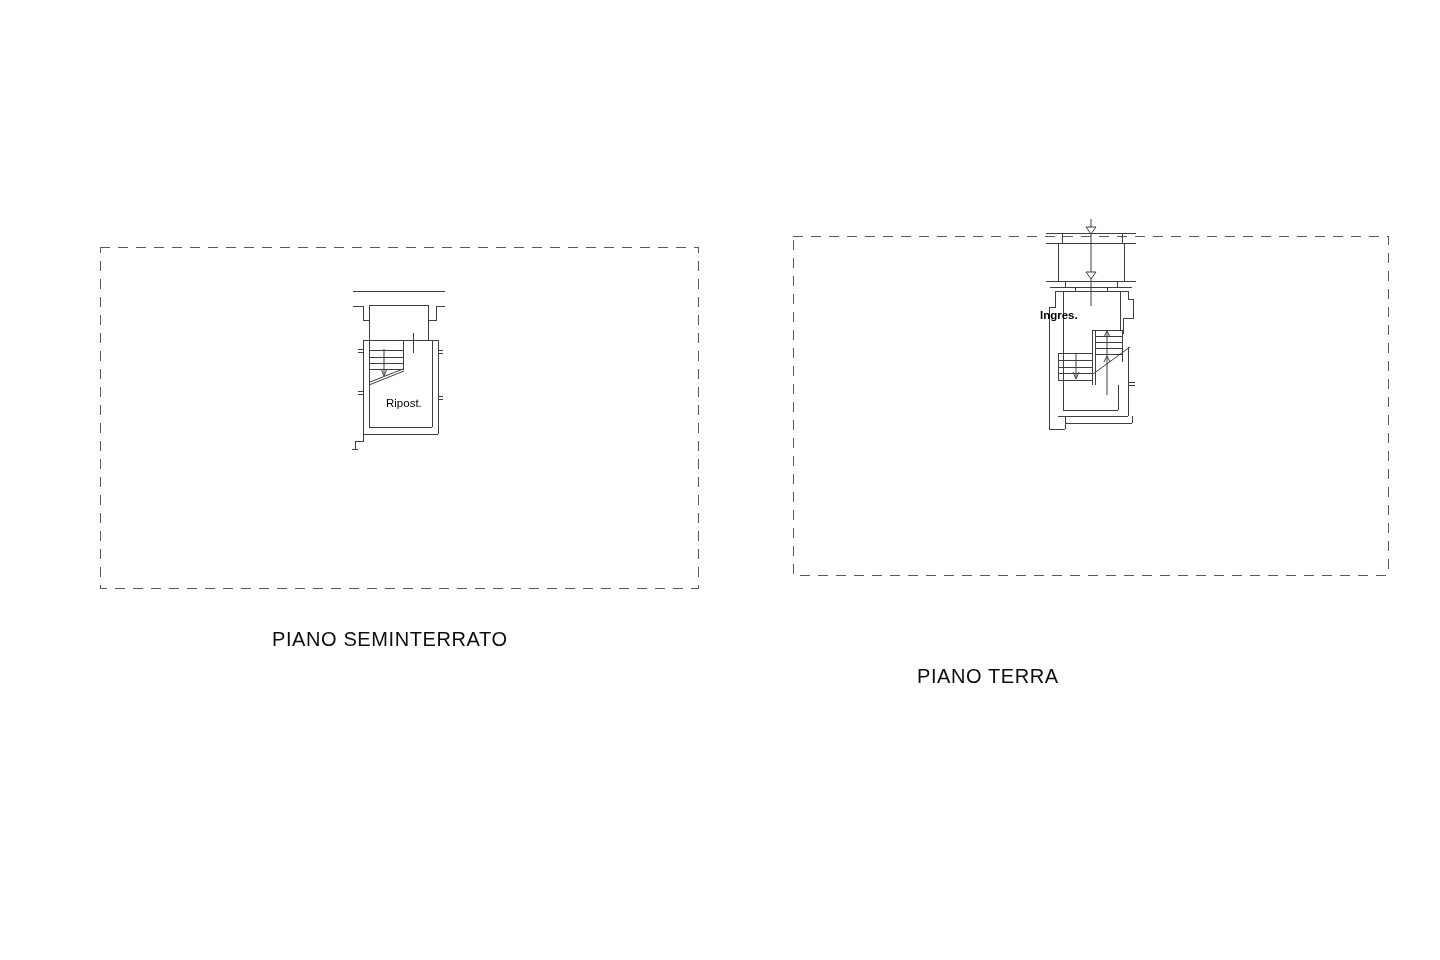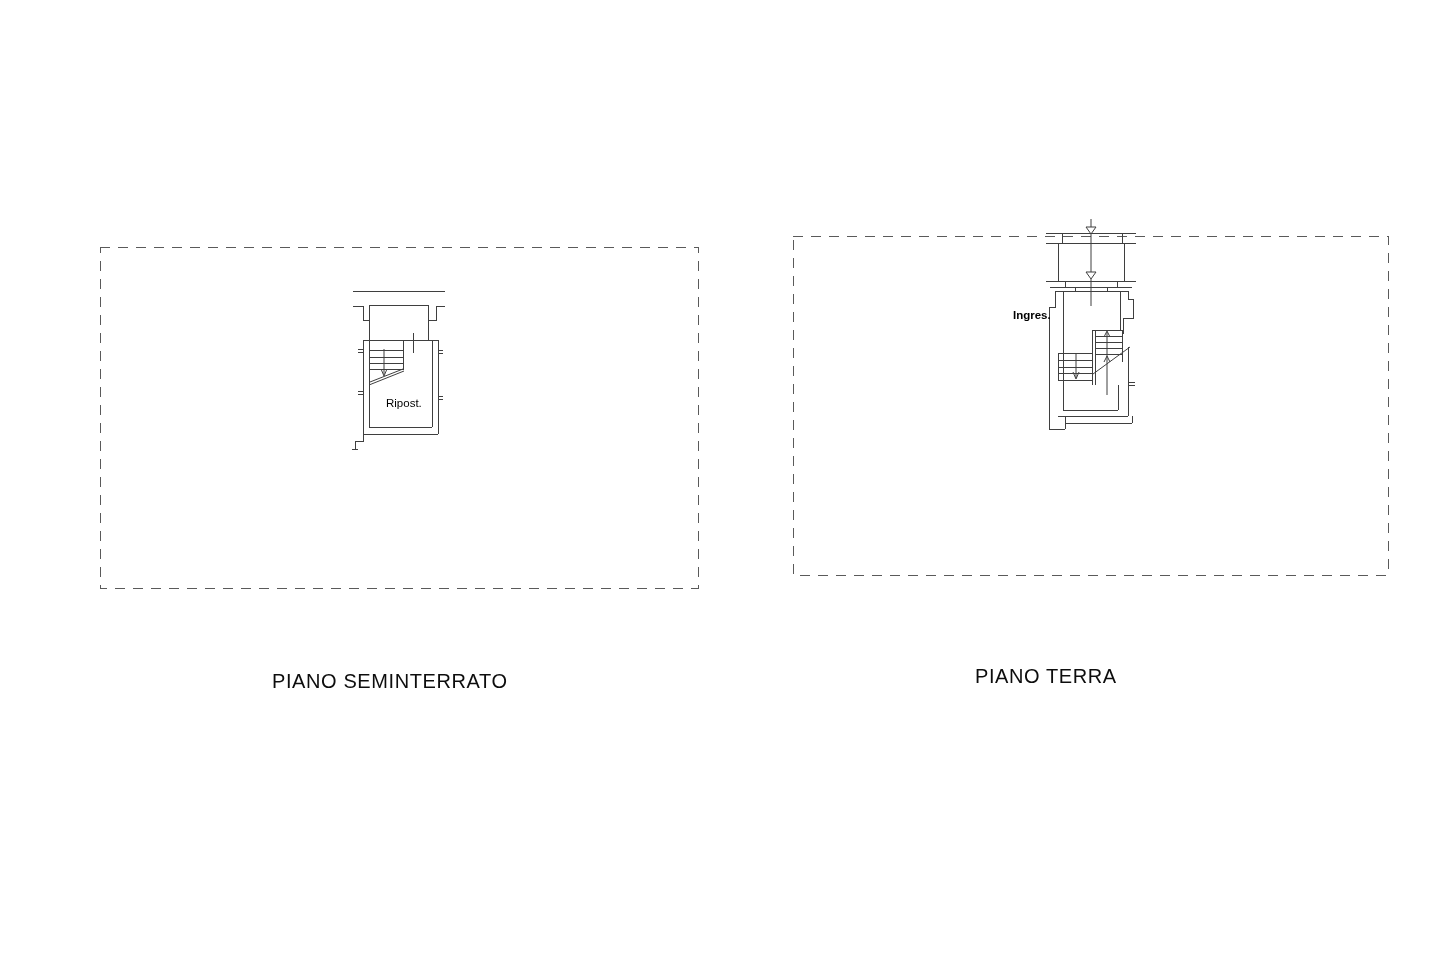--- a/index.html
+++ b/index.html
@@ -163,19 +163,19 @@
         <g>
           <path d="M1076 353 V378"></path>
           <path d="M1073 372 L1076 379 L1079 372"></path>
         </g>
       </g>
     </g>
   </svg>
 
   <div class="room-label" style="left:376px; top:396px;padding-left:10px;">Ripost.</div>
 
-  <div class="room-label semibold" style="left:1013px; top:308px;">Ingres.</div>
+  <div class="room-label semibold" style="left:1040px; top:308px;">Ingres.</div>
 
-  <div class="floor-title" style="left:272px; top:669px;">PIANO SEMINTERRATO</div>
+  <div class="floor-title" style="left:272px; top:627px;">PIANO SEMINTERRATO</div>
 
-  <div class="floor-title" style="left:975px; top:664px;">PIANO TERRA</div>
+  <div class="floor-title" style="left:917px; top:664px;">PIANO TERRA</div>
 
 </div>
 
 </body></html>

